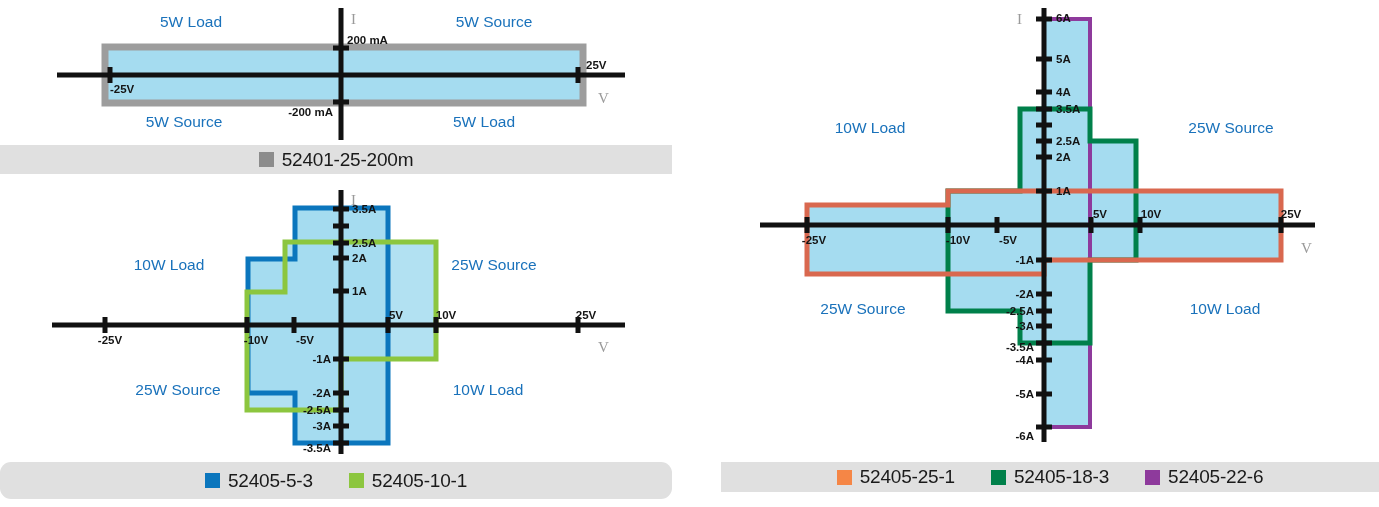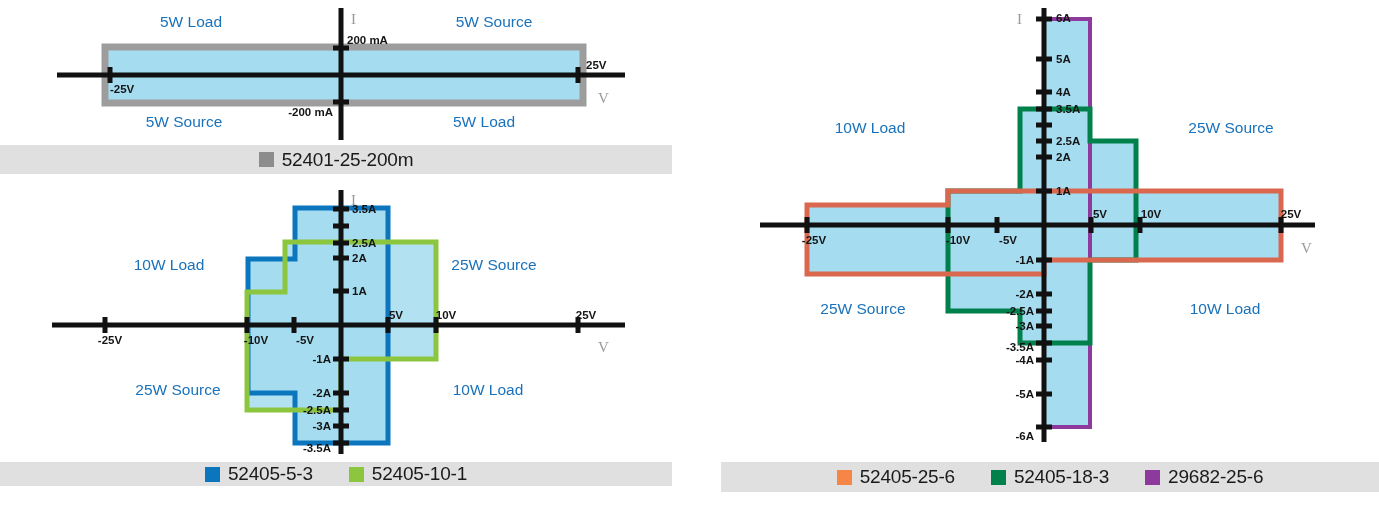--- a/index.html
+++ b/index.html
@@ -105,21 +105,21 @@
       <text class="ticklabel" text-anchor="end" x="331" y="248">-3A</text>
       <text class="ticklabel" text-anchor="end" x="331" y="270">-3.5A</text>
 
       <text class="qlabel" text-anchor="middle" x="169" y="88">10W Load</text>
       <text class="qlabel" text-anchor="middle" x="494" y="88">25W Source</text>
       <text class="qlabel" text-anchor="middle" x="178" y="213">25W Source</text>
       <text class="qlabel" text-anchor="middle" x="488" y="213">10W Load</text>
     </svg>
   </div>
 
-  <div class="legendbar" style="left:0;top:462px;width:672px;height:24px;">
+  <div class="legendbar" style="left:0;top:462px;width:672px;height:37px;border-radius:11px;">
     <div class="legend-item">
       <span class="legend-swatch" style="background:#0b76bd;"></span>
       <span class="legend-label">52405-5-3</span>
     </div>
     <div class="legend-item">
       <span class="legend-swatch" style="background:#8cc63f;"></span>
       <span class="legend-label">52405-10-1</span>
     </div>
   </div>
 
@@ -190,25 +190,25 @@
       <text class="qlabel" text-anchor="middle" x="180" y="133">10W Load</text>
       <text class="qlabel" text-anchor="middle" x="541" y="133">25W Source</text>
       <text class="qlabel" text-anchor="middle" x="173" y="314">25W Source</text>
       <text class="qlabel" text-anchor="middle" x="535" y="314">10W Load</text>
     </svg>
   </div>
 
   <div class="legendbar" style="left:721px;top:462px;width:658px;height:30px;">
     <div class="legend-item">
       <span class="legend-swatch" style="background:#f58646;"></span>
-      <span class="legend-label">52405-25-6</span>
+      <span class="legend-label">52405-25-1</span>
     </div>
     <div class="legend-item">
       <span class="legend-swatch" style="background:#00804a;"></span>
       <span class="legend-label">52405-18-3</span>
     </div>
     <div class="legend-item">
       <span class="legend-swatch" style="background:#8e3a9c;"></span>
-      <span class="legend-label">29682-25-6</span>
+      <span class="legend-label">52405-22-6</span>
     </div>
   </div>
 
 </div>
 
 </body></html>

